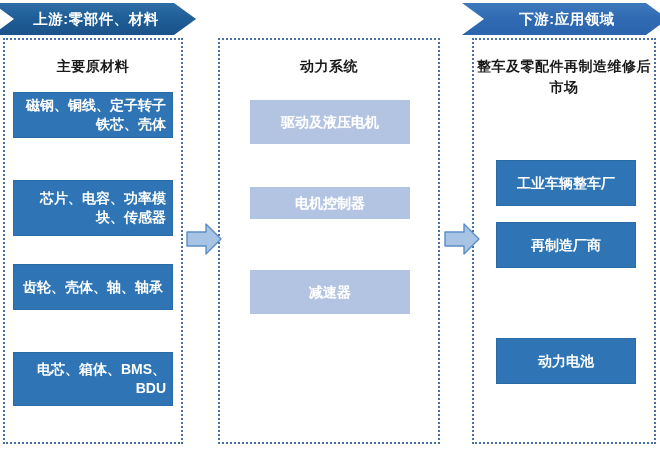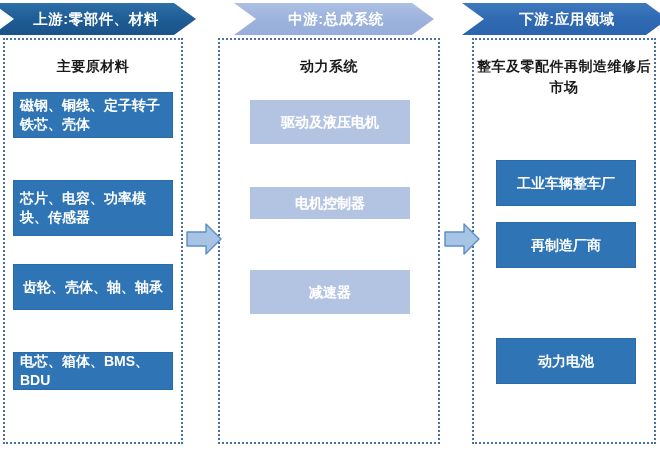--- a/index.html
+++ b/index.html
@@ -51,21 +51,21 @@
     line-height:21px;
     letter-spacing:.5px;
   }
   #col-mid .col-title{font-weight:bold;}
 
   
   .box{
     position:absolute;
     box-sizing:border-box;
     display:flex;align-items:center;justify-content:center;
-    text-align:left;
+    text-align:right;
     color:#ffffff;
     font-weight:bold;
     font-size:14px;
     line-height:19px;
     padding:0 6px;
   }
   .box.dark{
     background:#2f75b5;
     border:1px solid #2a6aa5;
   }
@@ -73,21 +73,21 @@
     background:#b3c3e2;
     border:1px solid #b3c3e2;
     color:#ffffff;
     text-shadow:0 0 1px rgba(255,255,255,.35);
   }
 
   
   #c1b0{left:13px; top:92px;  width:160px;height:46px;}
   #c1b1{left:13px; top:180px; width:160px;height:56px;}
   #c1b2{left:13px; top:264px; width:160px;height:46px;}
-  #c1b3{left:13px; top:352px; width:160px;height:38px;}
+  #c1b3{left:13px; top:352px; width:160px;height:54px;}
 
   
   #c2b0{left:250px;top:100px;width:160px;height:44px;}
   #c2b1{left:250px;top:187px;width:160px;height:32px;}
   #c2b2{left:250px;top:270px;width:160px;height:44px;}
   #c2b3{left:250px;top:357px;width:160px;height:44px;}
 
   
   #c3b0{left:496px;top:128px;width:140px;height:46px;margin-top:32px;}
   #c3b1{left:496px;top:222px;width:140px;height:46px;}
@@ -98,23 +98,20 @@
   #arrow1{left:186px;top:222px;}
   #arrow2{left:444px;top:222px;}
 </style>
 </head>
 <body>
 
 <div id="stage">
 
   <div class="chev" id="chev-up">
     <span>上游:零部件、材料</span>
-  </div>
-  <div class="chev" id="chev-mid">
-    <span>中游:总成系统</span>
   </div>
   <div class="chev" id="chev-down">
     <span>下游:应用领域</span>
   </div>
 
   <div class="col" id="col-up">
     <div class="col-title">主要原材料</div>
   </div>
   <div class="box dark" id="c1b0">磁钢、铜线、定子转子铁芯、壳体</div>
   <div class="box dark" id="c1b1">芯片、电容、功率模块、传感器</div>

